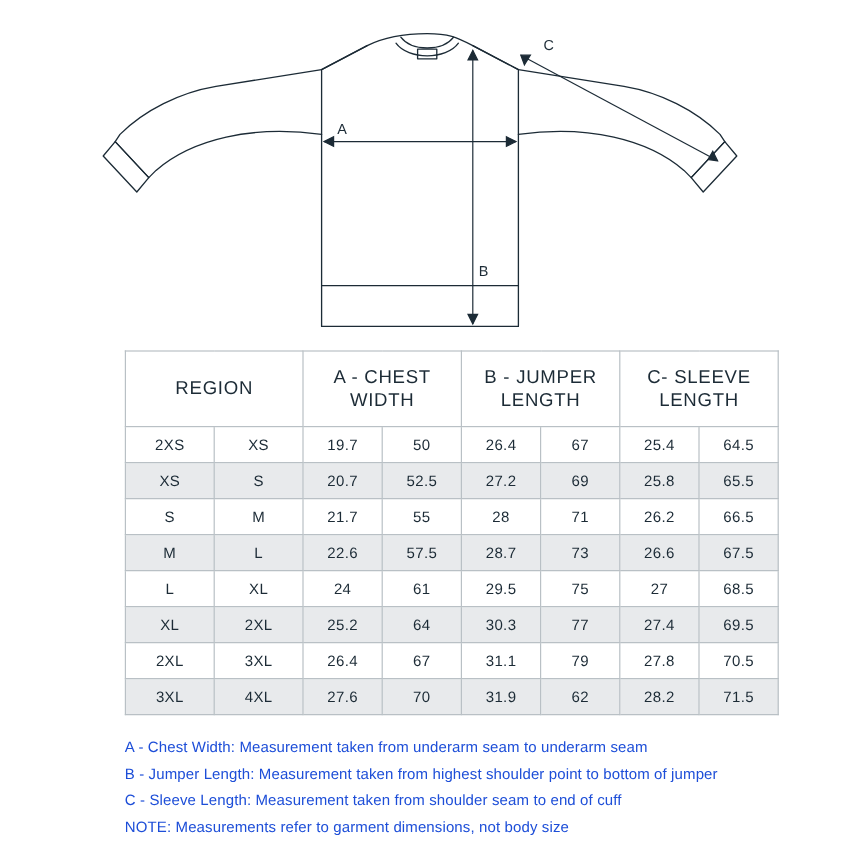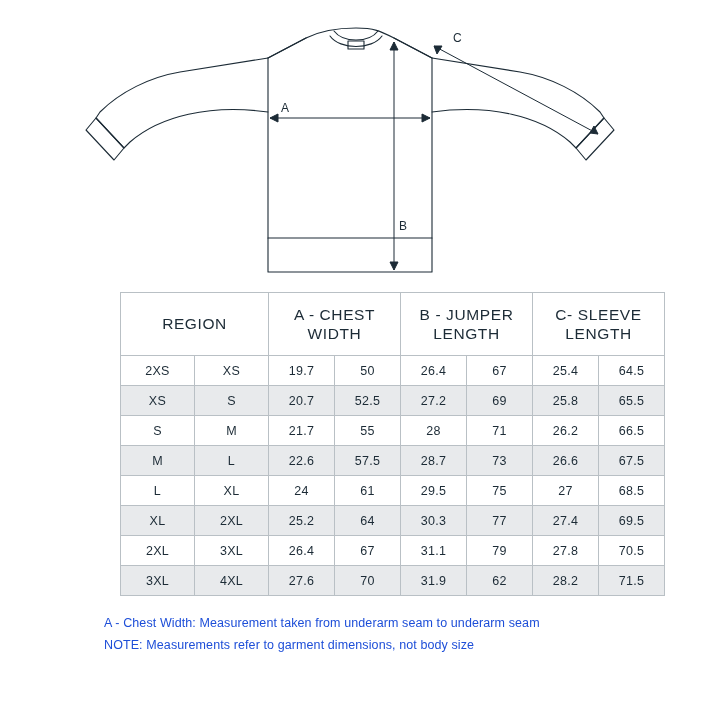--- a/index.html
+++ b/index.html
@@ -35,21 +35,20 @@
   .table-wrap {
     position: absolute;
     left: 104px;
     top: 292px;
     width: 512px;
   }
   table.sizechart {
     border-collapse: collapse;
     width: 512px;
     table-layout: fixed;
-    margin-left: 16px;
   }
   table.sizechart th,
   table.sizechart td {
     border: 1px solid #b9c0c5;
     text-align: center;
     color: #1c2b36;
     font-weight: normal;
   }
   tr.head-main th {
     height: 58px;
@@ -273,16 +272,18 @@
           <td>62</td>
           <td>28.2</td>
           <td>71.5</td>
         </tr>
       </tbody>
     </table>
   </div>
 
   <div class="notes">
     <div class="note-line">A - Chest Width: Measurement taken from underarm seam to underarm seam</div>
+    <div class="note-line">B - Jumper Length: Measurement taken from highest shoulder point to bottom of jumper</div>
+    <div class="note-line">C - Sleeve Length: Measurement taken from shoulder seam to end of cuff</div>
     <div class="note-line">NOTE: Measurements refer to garment dimensions, not body size</div>
   </div>
 
 </div>
 
 </body></html>

